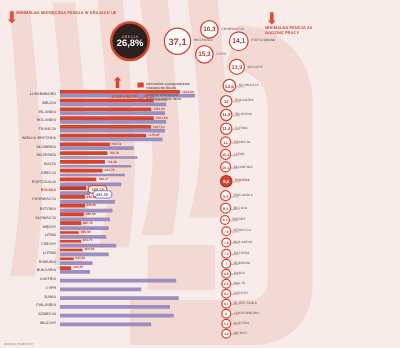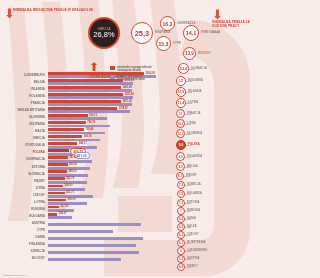--- a/index.html
+++ b/index.html
@@ -26,21 +26,21 @@
   #hdr-right { right:4px; top:10px; text-align:left; width:40px; }
   #hdr-right .hdr-arrow { display:block; margin-bottom:1px; }
   .hdr-sub { font-size:3px; color:#8a7f7c; font-weight:normal; margin-top:1.5px;}
 
   
   #badge { position:absolute; left:88px; top:17px; width:32px; height:32px;
            border-radius:50%; background:#2b2220; border:2px solid #d8432c;
            z-index:8; display:flex; flex-direction:column;
            align-items:center; justify-content:center; }
   #badge .bl { font-size:2.8px; color:#e8b9b0; letter-spacing:.3px; }
-  #badge .bv { font-size:7.5px; font-weight:normal; color:#ffffff; line-height:8px; }
+  #badge .bv { font-size:7.5px; font-weight:bold; color:#ffffff; line-height:8px; }
   #badge-cap { position:absolute; left:89px; top:57px; width:46px; z-index:8;
                text-align:left; }
   #badge-cap .upar { font-size:12px; line-height:9px; color:#d8432c; }
   #badge-cap .ct { font-size:3.2px; font-weight:bold; color:#d0402c;
                    line-height:4.2px; letter-spacing:.1px; }
 
   
   .bub { position:absolute; border-radius:50%; background:#fff;
          border:1.4px solid #d8432c; display:flex; align-items:center;
          justify-content:center; color:#c0392b; font-weight:bold; z-index:7; }
@@ -332,21 +332,21 @@
       </div>
       <div class="row">
         <div class="cname">WŁOCHY</div>
         <div class="bars">
           <div class="bar n" style="width: 72.5px;"></div>
         </div>
       </div>
     </div>
 
   <div id="bubbles">
-      <div class="bub" style="left: 131px; top: 22px; width: 22px; height: 22px; font-size: 7.48px;">25,3</div>
+      <div class="bub" style="left: 131px; top: 22px; width: 22px; height: 22px; font-size: 7.48px;">37,1</div>
       <div class="bub-lbl" style="left: 155px; top: 31.4px;">HISZPANIA</div>
       <div class="bub" style="left: 160px; top: 16px; width: 15px; height: 15px; font-size: 5.1px;">16,3</div>
       <div class="bub-lbl" style="left: 177px; top: 21.9px;">CHORWACJA</div>
       <div class="bub" style="left: 156px; top: 36px; width: 15px; height: 15px; font-size: 5.1px;">15,3</div>
       <div class="bub-lbl" style="left: 173px; top: 41.9px;">CYPR</div>
       <div class="bub" style="left: 183px; top: 25px; width: 16px; height: 16px; font-size: 5.44px;">14,1</div>
       <div class="bub-lbl" style="left: 201px; top: 31.4px;">PORTUGALIA</div>
       <div class="bub" style="left: 183px; top: 47px; width: 13px; height: 13px; font-size: 4.42px;">13,9</div>
       <div class="bub-lbl" style="left: 198px; top: 51.9px;">WŁOCHY</div>
       <div class="bub" style="left: 178px; top: 63px; width: 11px; height: 11px; font-size: 3.74px;">12,6</div>

